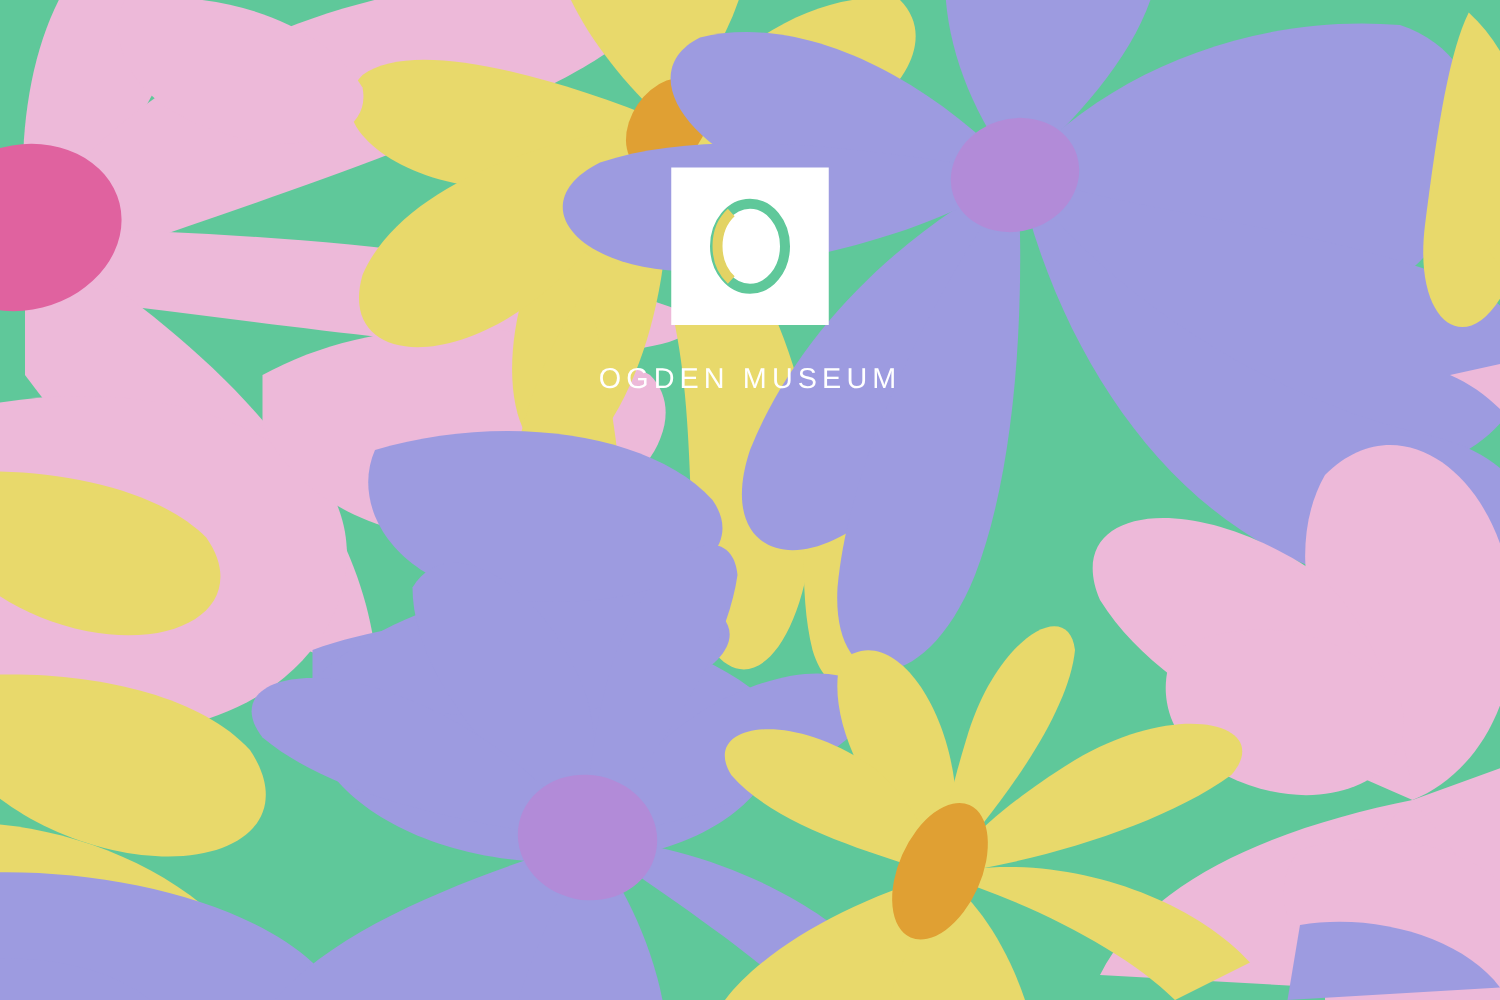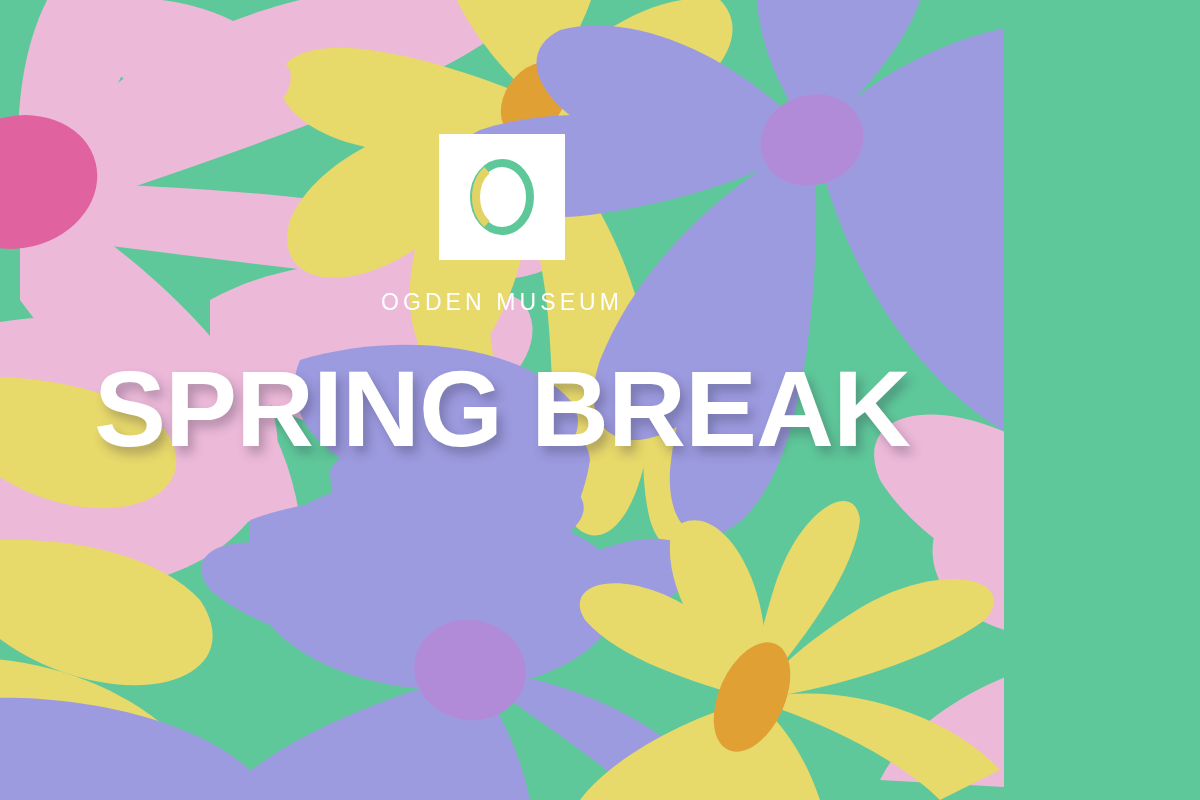--- a/index.html
+++ b/index.html
@@ -3,21 +3,21 @@
 <meta charset="utf-8">
 <title>Spring Break Art Camp</title>
 <style>
   html,body{margin:0;padding:0;}
   body{
     width:1200px;height:800px;overflow:hidden;
     font-family:"Liberation Sans","DejaVu Sans",sans-serif;
     background:#5FC89A;
   }
   #poster{
-    position:relative;width:1004px;height:800px;overflow:hidden;
+    position:relative;width:1200px;height:800px;overflow:hidden;
     background:#737373;
   }
   #bg-art{position:absolute;inset:0;width:1200px;height:800px;display:block;}
 
   
   #content{
     position:absolute;inset:0;
     display:flex;flex-direction:column;align-items:center;
     z-index:5;pointer-events:none;
   }
@@ -183,17 +183,16 @@
           <path d="M 22 16 A 28 34 0 0 0 22 70" fill="none" stroke="#E3D364" stroke-width="8" stroke-linecap="butt"></path>
         </svg>
       </div>
 
       <div id="logo-wordmark">
         <span class="wm-line">OGDEN MUSEUM</span>
       </div>
     </div>
 
     <div id="headline">
-      <span class="hl-line hl-line-1">SPRING BREAK</span>
     </div>
 
   </div>
 </div>
 
 </body></html>

